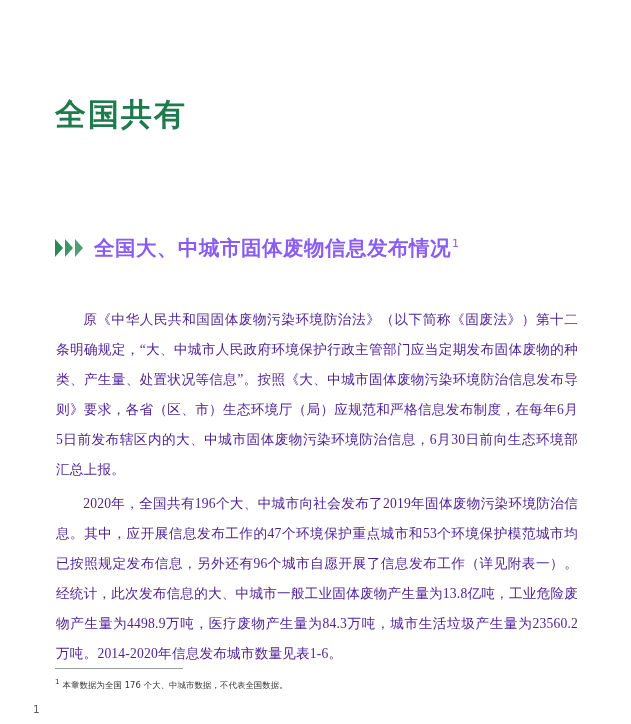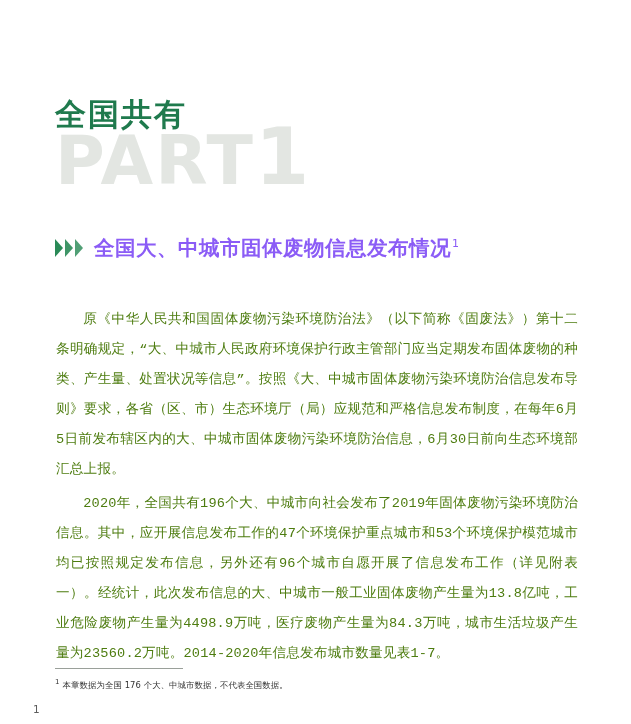--- a/index.html
+++ b/index.html
@@ -102,24 +102,24 @@
 
   
   .body {
     position: absolute;
     left: 56px;
     top: 305px;
     width: 522px;
   }
   .body p {
     margin: 0 0 0 0;
-    font-family: Liberation Mono, monospace;
+    font-family: Liberation Serif, serif;
     font-size: 13.6px;
     line-height: 30px;
-    color: #4d7c0f;
+    color: #4c1d95;
     text-align: justify;
     text-indent: 2em;
     letter-spacing: 0.2px;
   }
   .body p + p {
     margin-top: 4px;
   }
 
   
   .footnote-rule {
@@ -156,36 +156,35 @@
     font-size: 10.5px;
     color: #5d5d5d;
   }
 </style>
 </head>
 <body>
 
 <div class="page">
 
   <div class="part-block">
-    <div class="part-ghost"><span>PART</span><span class="num">1</span></div>
     <div class="part-cn">全国共有</div>
   </div>
 
   <div class="section-title-row">
     <span class="chevrons">
       <i class="chev c1"></i>
         <i class="chev c2"></i>
         <i class="chev c3"></i>
     </span>
     <span class="section-title"><span>全国大、中城市固体废物信息发布情况</span><span class="sup">1</span></span>
   </div>
 
   <div class="body">
     <p>原《中华人民共和国固体废物污染环境防治法》（以下简称《固废法》）第十二条明确规定，“大、中城市人民政府环境保护行政主管部门应当定期发布固体废物的种类、产生量、处置状况等信息”。按照《大、中城市固体废物污染环境防治信息发布导则》要求，各省（区、市）生态环境厅（局）应规范和严格信息发布制度，在每年6月5日前发布辖区内的大、中城市固体废物污染环境防治信息，6月30日前向生态环境部汇总上报。</p>
-    <p>2020年，全国共有196个大、中城市向社会发布了2019年固体废物污染环境防治信息。其中，应开展信息发布工作的47个环境保护重点城市和53个环境保护模范城市均已按照规定发布信息，另外还有96个城市自愿开展了信息发布工作（详见附表一）。经统计，此次发布信息的大、中城市一般工业固体废物产生量为13.8亿吨，工业危险废物产生量为4498.9万吨，医疗废物产生量为84.3万吨，城市生活垃圾产生量为23560.2万吨。2014-2020年信息发布城市数量见表1-7。</p>
+    <p>2020年，全国共有196个大、中城市向社会发布了2019年固体废物污染环境防治信息。其中，应开展信息发布工作的47个环境保护重点城市和53个环境保护模范城市均已按照规定发布信息，另外还有96个城市自愿开展了信息发布工作（详见附表一）。经统计，此次发布信息的大、中城市一般工业固体废物产生量为13.8亿吨，工业危险废物产生量为4498.9万吨，医疗废物产生量为84.3万吨，城市生活垃圾产生量为23560.2万吨。2014-2020年信息发布城市数量见表1-6。</p>
   </div>
 
   <div class="footnote-rule"></div>
   <div class="footnote"><span class="fn-mark">1</span><span>本章数据为全国 176 个大、中城市数据，不代表全国数据。</span></div>
 
   <div class="page-number">1</div>
 
 </div>
 
 </body></html>

